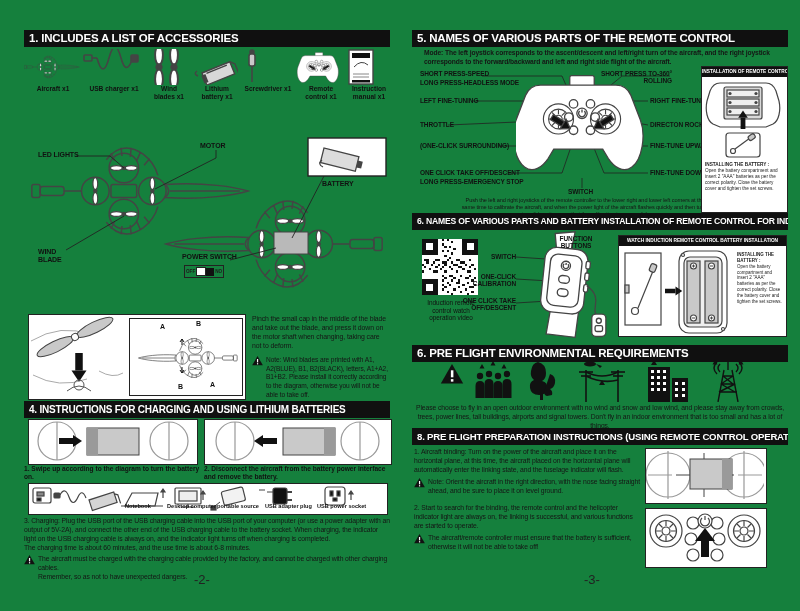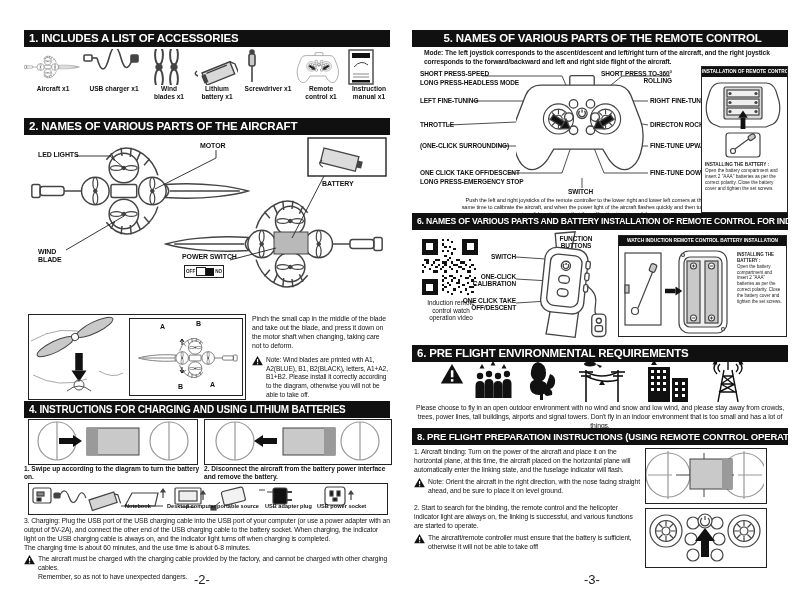--- a/index.html
+++ b/index.html
@@ -1,16 +1,16 @@
 <!DOCTYPE html>
 <html><head>
 <meta charset="utf-8">
 <style>
   html,body{margin:0;padding:0;background:#e8e8e8;}
-  .sheet{position:relative;width:800px;height:611px;background:#ffffff;font-family:"Liberation Sans",sans-serif;color:#1c1c1c;overflow:hidden;}
+  .sheet{position:relative;width:800px;height:611px;background:#15803d;font-family:"Liberation Sans",sans-serif;color:#1c1c1c;overflow:hidden;}
   .page{position:absolute;top:28px;height:566px;}
   .abs{position:absolute;}
   .hdr{position:absolute;background:#101010;color:#fff;font-weight:700;letter-spacing:-0.2px;padding:2px 0 2px 5px;height:13px;line-height:13px;white-space:nowrap;overflow:hidden;}
   .lbl{position:absolute;font-weight:700;font-size:6.5px;line-height:1.12;color:#111;white-space:pre-line;letter-spacing:-0.1px;}
   .txt{position:absolute;font-size:6.9px;line-height:1.32;color:#151515;white-space:pre-line;letter-spacing:-0.1px;}
   .cap{position:absolute;font-weight:700;font-size:6.6px;line-height:1.2;color:#111;white-space:pre-line;}
   .frame{position:absolute;border:1.3px solid #222;background:#fff;}
   .boxtitle{background:#101010;color:#fff;font-weight:700;font-size:4.8px;line-height:10px;height:10px;text-align:center;white-space:nowrap;overflow:hidden;}
   .tinytxt{font-size:4.7px;line-height:1.3;letter-spacing:0;}
   .warnrow{position:absolute;display:flex;gap:3px;align-items:flex-start;}
@@ -148,21 +148,20 @@
           <path d="M6,18 q7,-8 14,-2" stroke="#444" fill="none"></path>
             <line x1="5" y1="25" x2="21" y2="25" stroke="#888"></line>
             <line x1="5" y1="28" x2="21" y2="28" stroke="#888"></line>
             <rect x="4" y="31" width="18" height="2.5" fill="#111"></rect>
         </svg>
         <div class="cap" style="position:static;">Instruction
 manual x1</div>
       </div>
     </div>
 
-    <div class="hdr" style="left:0;top:90px;width:361px;font-size:11.5px;">2. NAMES OF VARIOUS PARTS OF THE AIRCRAFT</div>
 
     <div class="abs" style="left:0;top:108px;width:366px;height:158px;">
       <svg width="366" height="158" viewBox="0 0 366 158" class="abs" style="left:0;top:0;">
         <use href="#air" transform="translate(6,9) scale(0.92)"></use>
         <use href="#air" transform="translate(360,62) scale(-0.92,0.92)"></use>
         <rect x="250" y="96" width="34" height="22" fill="#b9b9b9" stroke="#444"></rect>
         <rect x="284" y="2" width="78" height="38" fill="#fff" stroke="#222" stroke-width="1.4"></rect>
         <g transform="translate(300,12) rotate(14)">
             <rect width="36" height="15" fill="#dcdcdc" stroke="#444" stroke-width="1.3"></rect>
             <rect x="36" y="4" width="5" height="7" fill="#444"></rect>
@@ -310,21 +309,21 @@
           <use href="#warnT"></use>
         </svg>
       <span class="txt" style="position:static;font-size:6.8px;">The aircraft must be charged with the charging cable provided by the factory, and cannot be charged with other charging cables.
 Remember, so as not to have unexpected dangers.</span>
     </div>
     <div class="pagenum" style="left:170px;top:544px;">-2-</div>
   </div>
 
   <div class="page" style="left:412px;width:376px;">
 
-    <div class="hdr" style="left:0;top:2px;width:371px;font-size:11.5px;text-align:center;">5. NAMES OF VARIOUS PARTS OF THE REMOTE CONTROL</div>
+    <div class="hdr" style="left:0;top:2px;width:371px;font-size:11.5px;">5. NAMES OF VARIOUS PARTS OF THE REMOTE CONTROL</div>
     <div class="txt" style="left:12px;top:21px;width:354px;font-size:6.7px;font-weight:700;">Mode: The left joystick corresponds to the ascent/descent and left/right turn of the aircraft, and the right joystick corresponds to the forward/backward and left and right side flight of the aircraft.</div>
 
     <div class="abs" style="left:0;top:38px;width:376px;height:147px;">
       <svg width="376" height="147" viewBox="0 0 376 147" class="abs" style="left:0;top:0;">
         <g stroke="#222" stroke-width="0.8" fill="none">
           <polyline points="70,10 150,10 160,33"></polyline>
           <polyline points="60,35 142,35 153,46"></polyline>
           <polyline points="36,59 128,55"></polyline>
           <polyline points="86,80 150,80 158,66"></polyline>
           <polyline points="96,107 150,107 162,72"></polyline>

